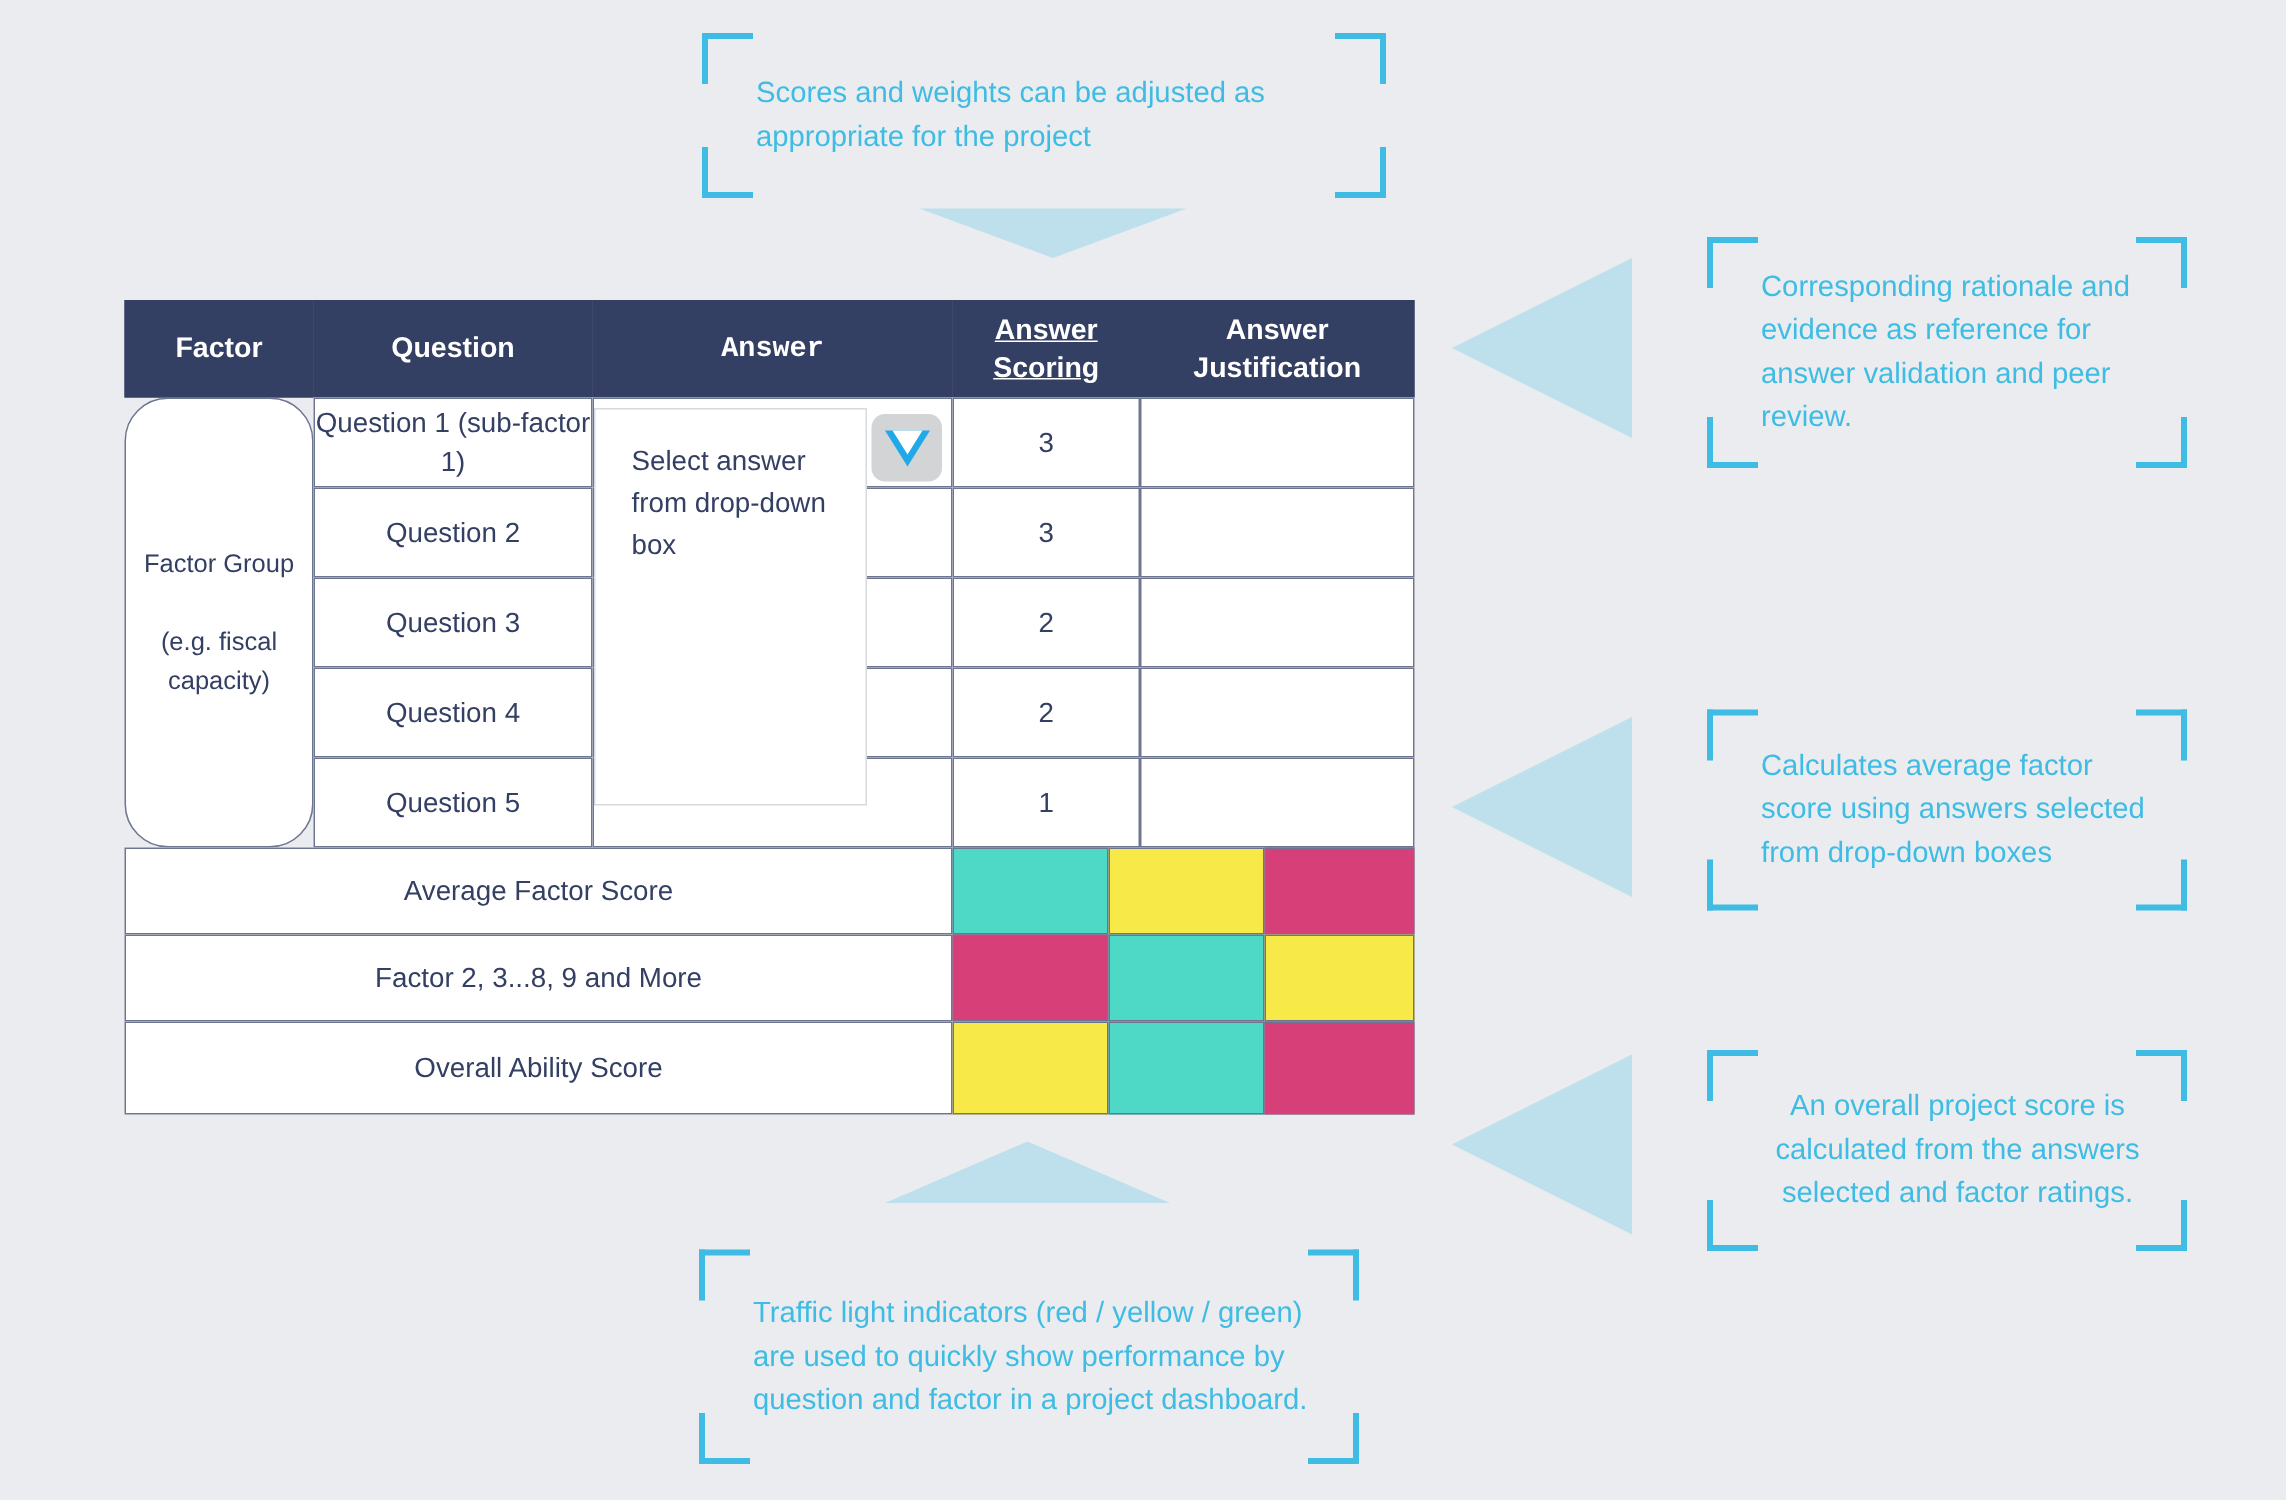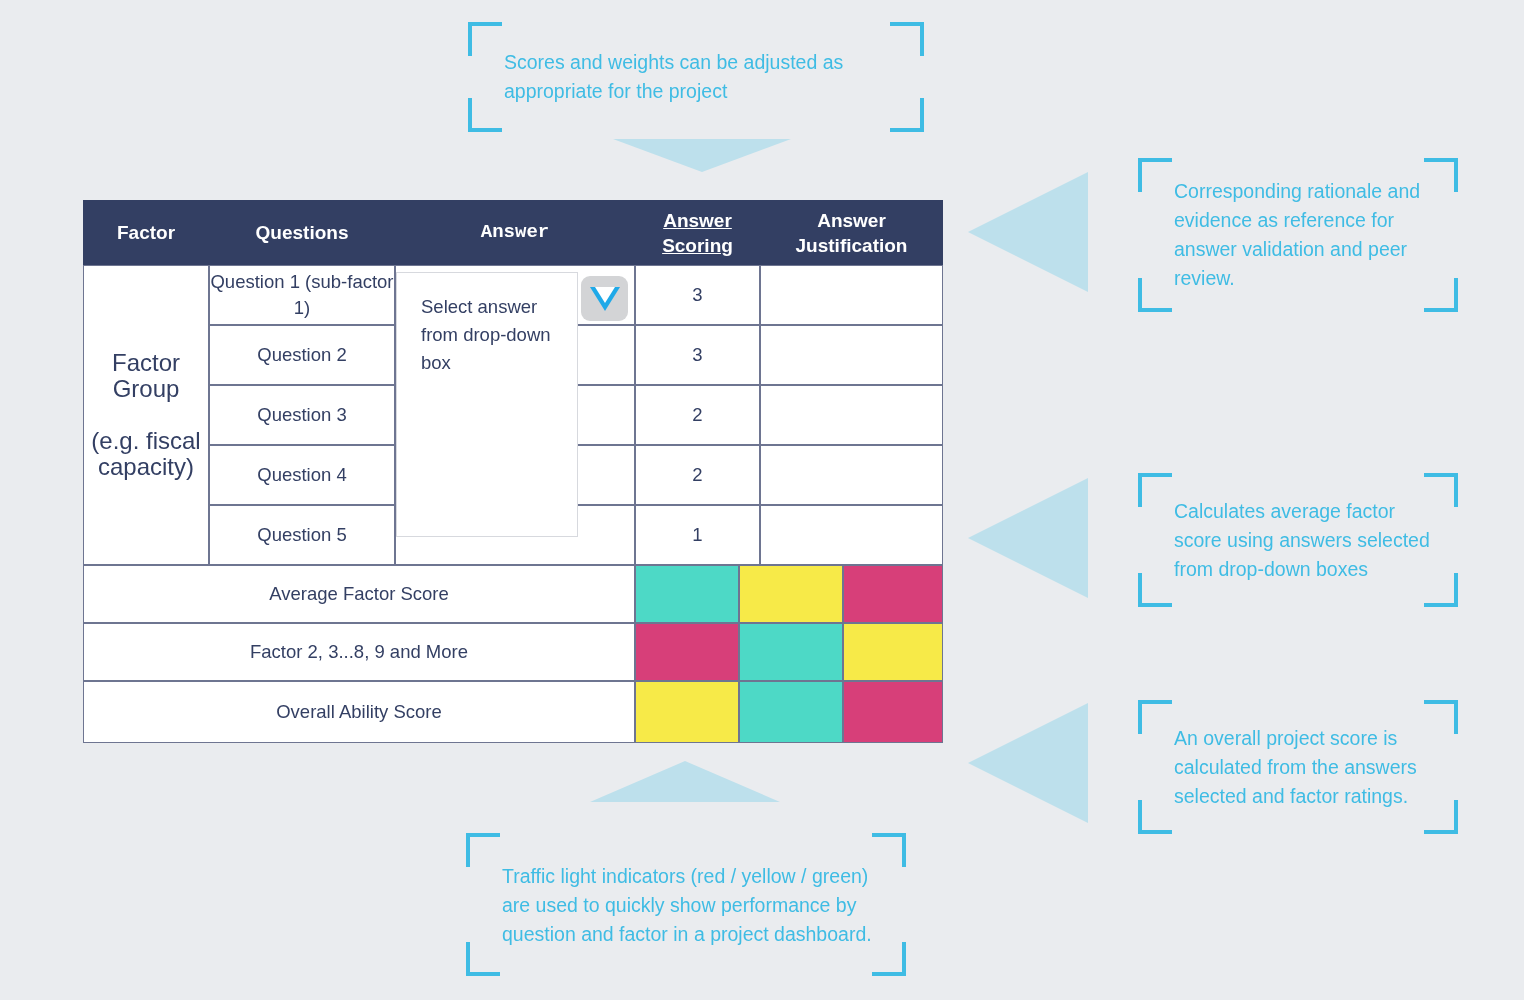--- a/index.html
+++ b/index.html
@@ -76,21 +76,21 @@
   }
   .cell.head {
     background: #333F63;
     border-color: #333F63;
     color: #ffffff;
     font-weight: bold;
     font-size: 19px;
     line-height: 25px;
   }
   .cell.head + .cell.head { }
-  .cell.tall { font-size: 24px; }
+  .cell.tall { font-size: 17px; border-radius: 29px; }
   .cell.swatch { border: 1px solid #6E7591; }
 
   
   .dropdown-panel {
     position: absolute;
     left: 396px;
     top: 272px;
     width: 182px;
     height: 265px;
     background: #ffffff;
@@ -165,40 +165,40 @@
   </div>
 
   <div class="callout" style="left:1138px; top:158px; width:320px; height:154px;">
     <span class="bracket tl"></span>
     <span class="bracket tr"></span>
     <span class="bracket bl"></span>
     <span class="bracket br"></span>
     <div class="ctext">Corresponding rationale and evidence as reference for answer validation and peer review.</div>
   </div>
 
-  <div class="callout" style="left:1138px; top:700px; width:320px; height:134px;">
+  <div class="callout" style="left:1138px; top:700px; width:320px; height:134px;text-align:center;">
     <span class="bracket tl"></span>
     <span class="bracket tr"></span>
     <span class="bracket bl"></span>
     <span class="bracket br"></span>
     <div class="ctext">An overall project score is calculated from the answers selected and factor ratings.</div>
   </div>
 
   <div class="callout" style="left:466px; top:833px; width:440px; height:143px;">
     <span class="bracket tl"></span>
     <span class="bracket tr"></span>
     <span class="bracket bl"></span>
     <span class="bracket br"></span>
     <div class="ctext">Traffic light indicators (red / yellow / green) are used to quickly show performance by question and factor in a project dashboard.</div>
   </div>
 
   <div class="grid">
 
     <div class="cell head" style="left:0px;   top:0px;  width:126px; height:65px;">Factor</div>
-    <div class="cell head" style="left:126px; top:0px;  width:186px; height:65px;">Questions</div>
+    <div class="cell head" style="left:126px; top:0px;  width:186px; height:65px;">Question</div>
     <div class="cell head" style="left:312px; top:0px;  width:240px; height:65px;font-family:Liberation Mono, monospace;">Answer</div>
     <div class="cell head" style="left:552px; top:0px;  width:125px; height:65px;text-decoration:underline;">Answer Scoring</div>
     <div class="cell head" style="left:677px; top:0px;  width:183px; height:65px;">Answer Justification</div>
 
     <div class="cell tall" style="left:0px; top:65px; width:126px; height:300px; white-space:pre-line;">Factor Group
 
 (e.g. fiscal capacity)</div>
 
     <div class="cell" style="left:126px; top:65px;  width:186px; height:60px;">Question 1 (sub-factor 1)</div>
     <div class="cell" style="left:312px; top:65px;  width:240px; height:60px;"></div>

